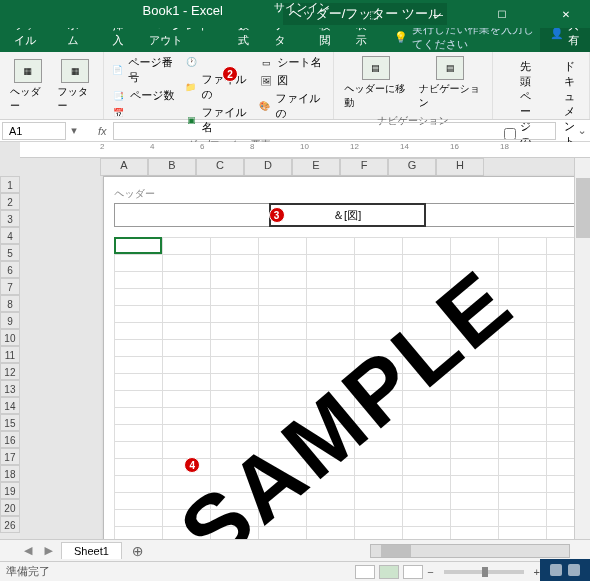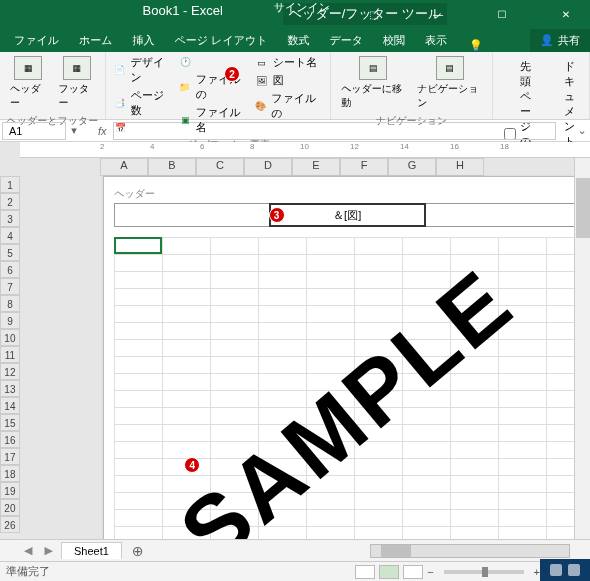--- a/index.html
+++ b/index.html
@@ -95,47 +95,47 @@
   <div class="rtab">ファイル</div>
   <div class="rtab">ホーム</div>
   <div class="rtab">挿入</div>
   <div class="rtab">ページ レイアウト</div>
   <div class="rtab">数式</div>
   <div class="rtab">データ</div>
   <div class="rtab">校閲</div>
   <div class="rtab">表示</div>
   <div class="tell-me">
       <span>💡</span>
+      <span>実行したい作業を入力してください</span>
     </div>
   <div class="share-btn">
       <span>👤</span>
       <span>共有</span>
     </div>
 </div>
 
 <div class="ribbon">
   <div class="rgroup">
     <div class="rgroup-content">
       <div class="big-btn">
           <div class="icon">▦</div>
           <div class="lbl">ヘッダー</div>
         </div>
       <div class="big-btn">
           <div class="icon">▦</div>
           <div class="lbl">フッター</div>
         </div>
     </div>
-    <div class="rgroup-label">ヘッダーとフッター</div>
   </div>
   <div class="rgroup" style="position:relative">
     <div class="rgroup-content">
       <div class="small-list">
         <div class="small-btn">
             <span class="mini-icon">📄</span>
-            <span>デザイン</span>
+            <span>ページ番号</span>
           </div>
         <div class="small-btn">
             <span class="mini-icon">📑</span>
             <span>ページ数</span>
           </div>
         <div class="small-btn">
             <span class="mini-icon">📅</span>
           </div>
       </div>
       <div class="small-list">

